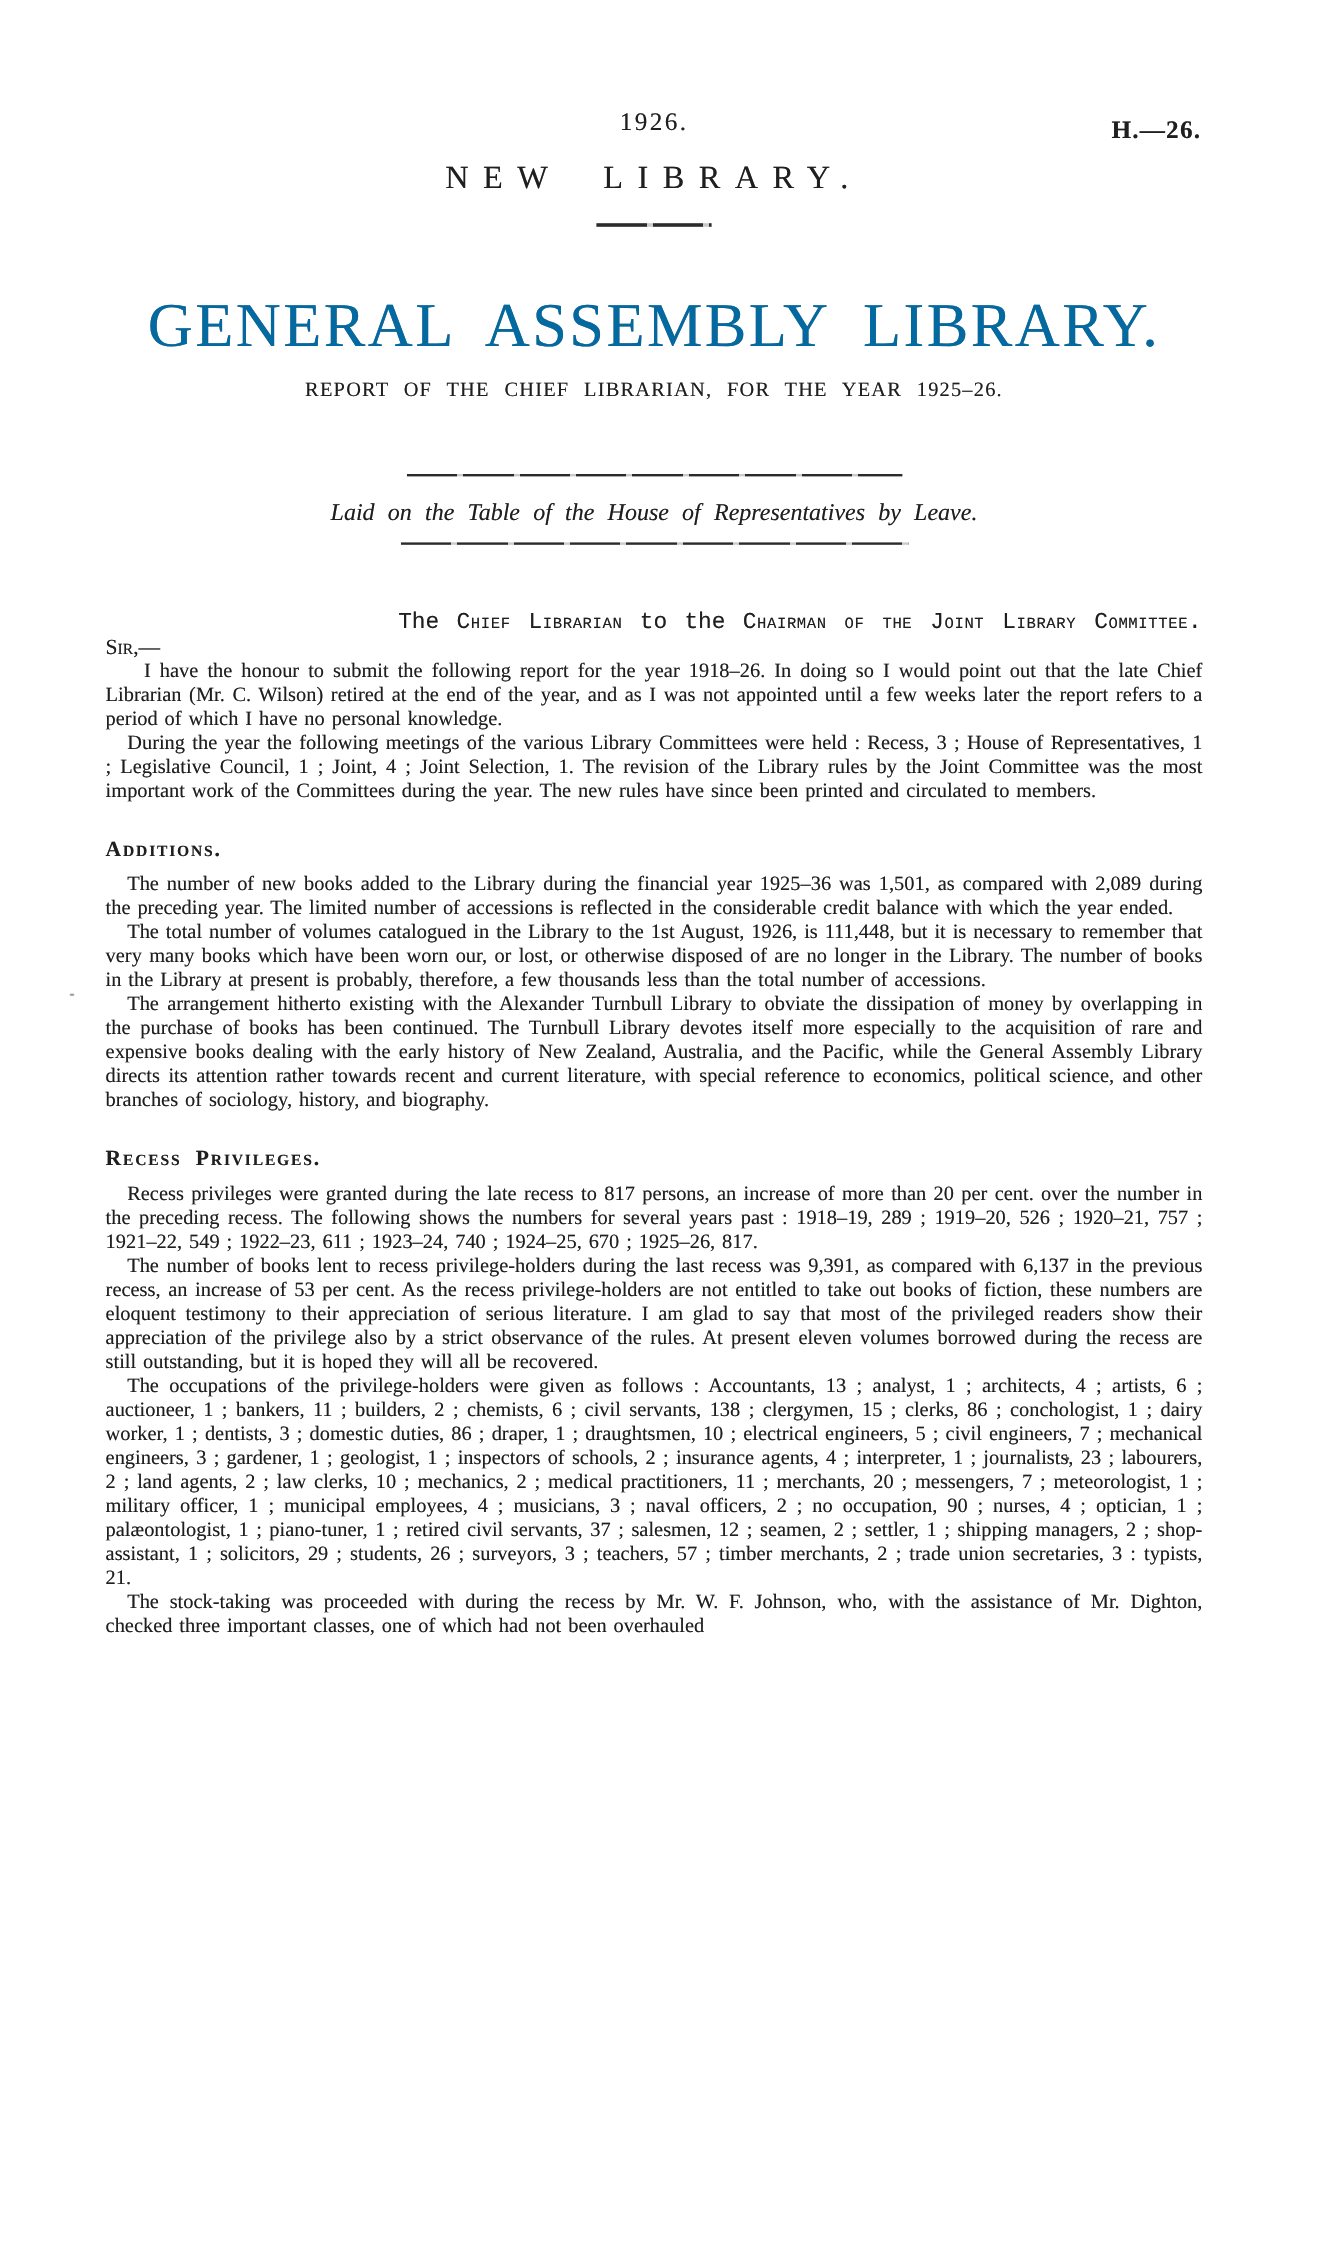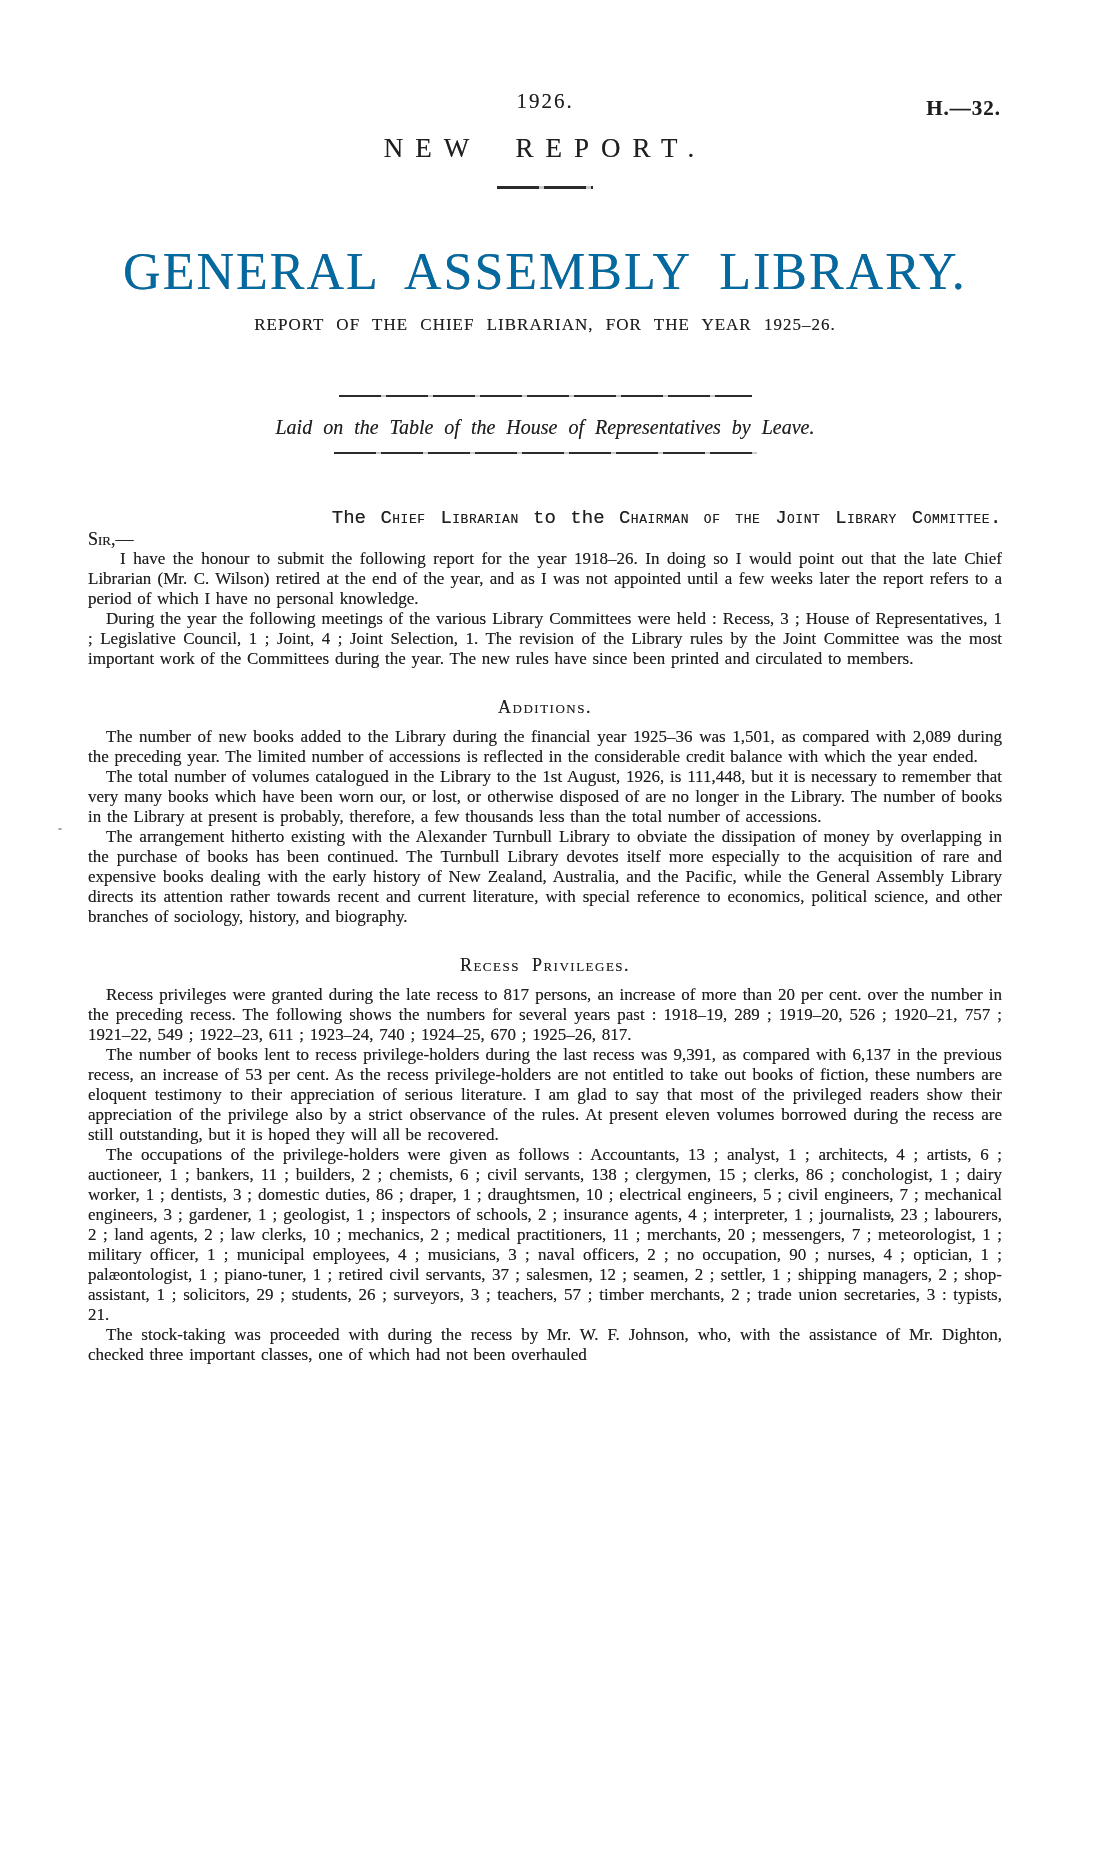--- a/index.html
+++ b/index.html
@@ -72,39 +72,39 @@
     text-align:justify;
     word-spacing:1.5px;
   }
   .body-text p{
     margin:0;text-indent:18px;
   }
   .body-text p.opening{text-indent:32px;}
   .sec-heading{
     margin:28px 0 10px 0;
     font-size:18px;line-height:20px;
-    text-align:center;
+    text-align:left;
     font-variant:small-caps;
-    letter-spacing:1.5px;word-spacing:6px;
+    letter-spacing:1.5px;word-spacing:6px;font-weight:bold;
   }
   .speck{position:absolute;background:#555;border-radius:50%;}
   .speck1{left:888px;top:1214px;width:3px;height:3px;}
   .speck2{left:58px;top:828px;width:4px;height:2px;opacity:.55;}
 </style>
 </head>
 <body>
 
 <div class="page">
 
-  <div class="doc-ref">H.—32.</div>
+  <div class="doc-ref">H.—26.</div>
 
   <div class="column">
 
     <div class="year center">1926.</div>
-    <div class="country center">NEW REPORT.</div>
+    <div class="country center">NEW LIBRARY.</div>
 
     <div class="rule rule-short"></div>
 
     <div class="report-title center">GENERAL ASSEMBLY LIBRARY.</div>
     <div class="report-subtitle center">REPORT OF THE CHIEF LIBRARIAN, FOR THE YEAR 1925–26.</div>
 
     <div class="rule rule-mid1"></div>
     <div class="laid center">Laid on the Table of the House of Representatives by Leave.</div>
     <div class="rule rule-mid2"></div>
 

